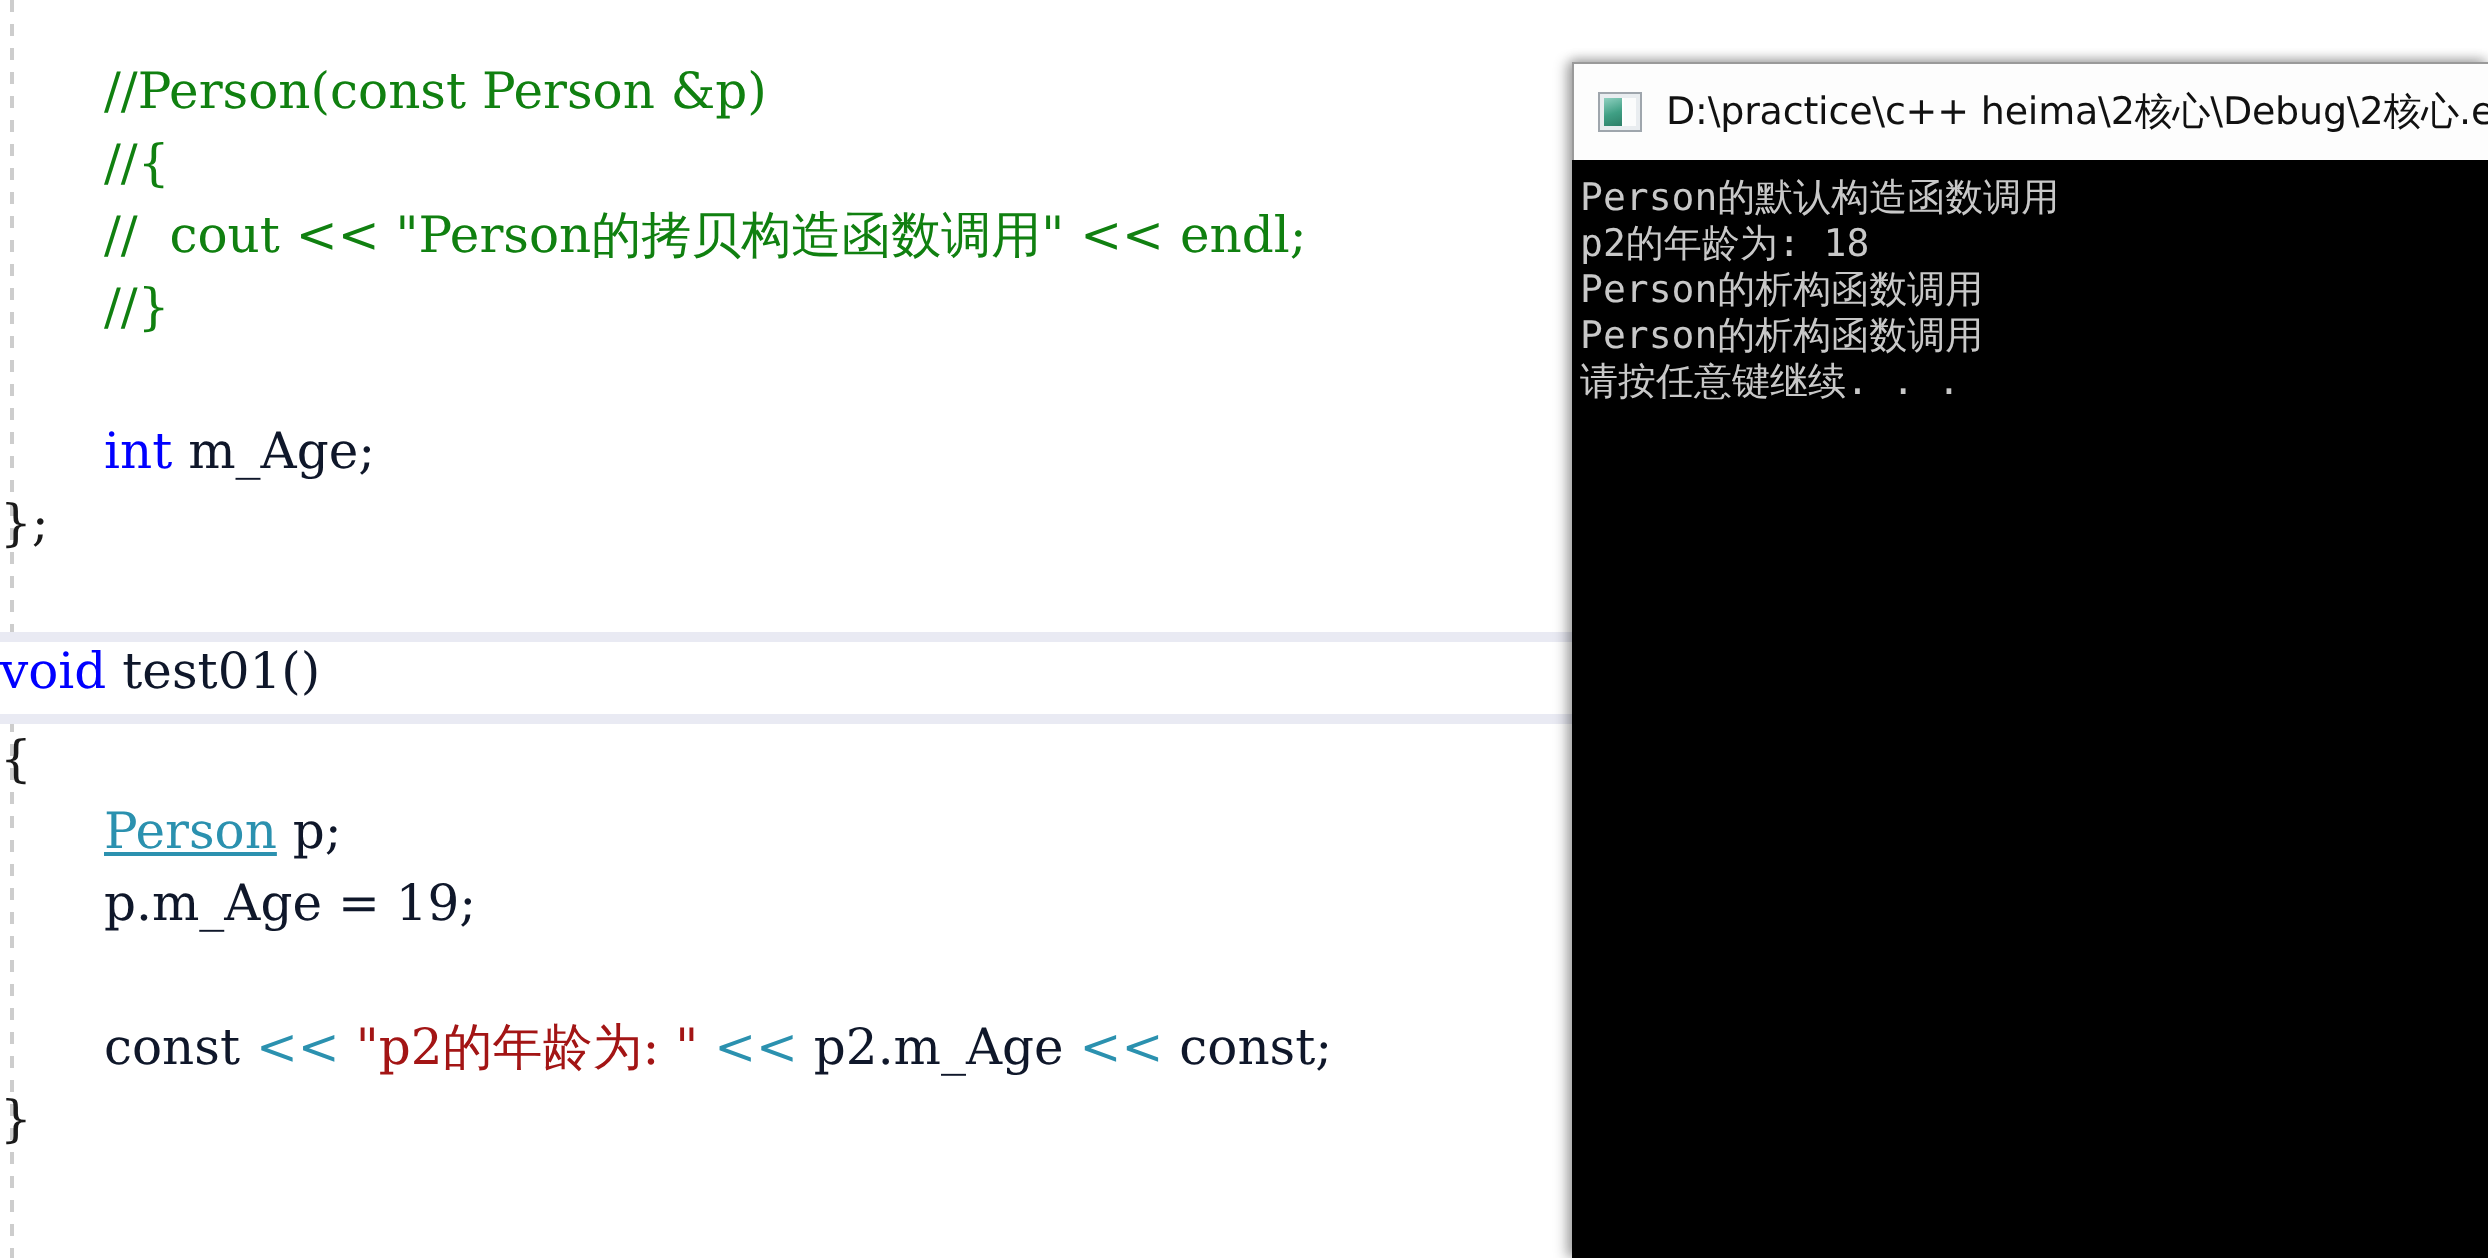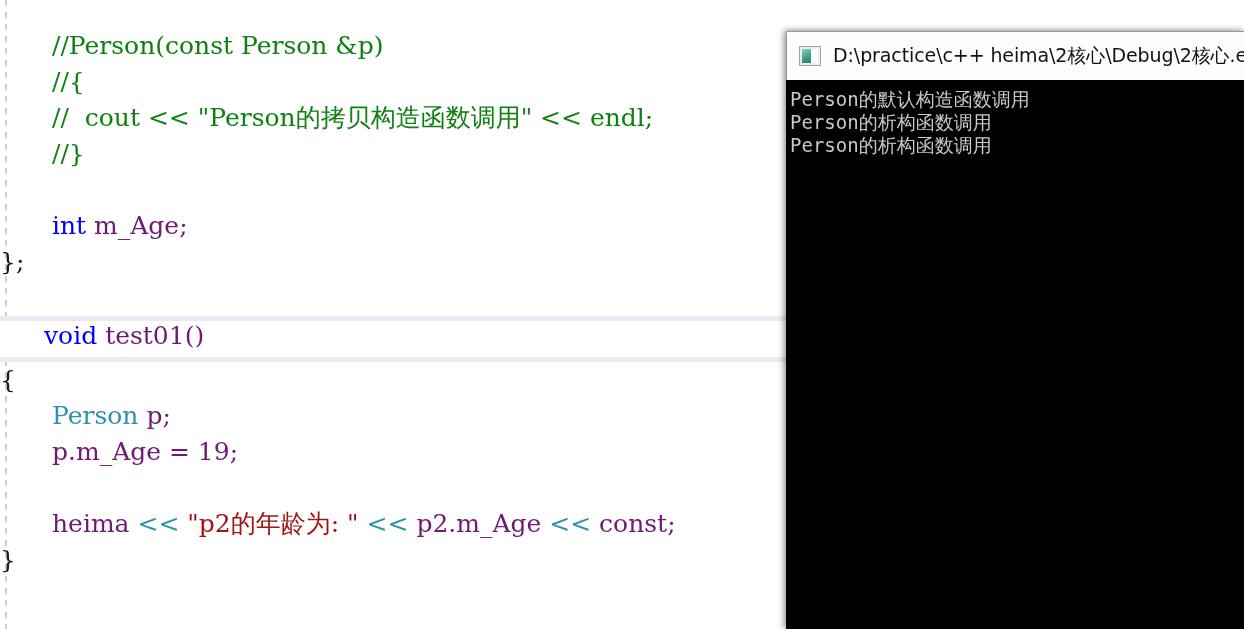--- a/index.html
+++ b/index.html
@@ -53,30 +53,29 @@
   .line .ind1 { padding-left: 52px; display: inline; }
 
   
   .line.current {
     background: #ffffff;
     border-top: 5px solid #e9eaf3;
     border-bottom: 5px solid #e9eaf3;
     height: 36px;
     line-height: 30px;
     box-sizing: content-box;
-    padding-left: 44px;
   }
 
   
   .cm  { color: #108010; }   
   .kw  { color: #0000ff; margin-top: 20px; }   
-  .ty  { color: #2b91af; }   
+  .ty  { color: #2b91af; text-decoration: underline; }   
   .st  { color: #a31515; }   
   .op  { color: #2b91af; }   
-  .pl  { color: #701a75; }   
+  .pl  { color: #0f172a; }   
   .br  { color: #1a1a1a; }   
 
   
   #console-window {
     position: absolute;
     left: 786px; top: 31px;
     width: 458px; height: 598px;
     box-shadow: -3px 0 6px rgba(0,0,0,0.30), 0 -2px 5px rgba(0,0,0,0.18);
     background: #000000;
     overflow: hidden;
@@ -148,31 +147,33 @@
       <div class="line"><span class="ind1"><span class="cm">//}</span></span></div>
       <div class="line"><span class="ind1"><span class="pl"></span></span></div>
       <div class="line"><span class="ind1"><span class="kw">int</span><span class="pl"> m_Age;</span></span></div>
       <div class="line"><span><span class="br">};</span></span></div>
       <div class="line"><span><span class="pl"></span></span></div>
       <div class="line current"><span><span class="kw">void</span><span class="pl"> test01()</span></span></div>
       <div class="line"><span><span class="br">{</span></span></div>
       <div class="line"><span class="ind1"><span class="ty">Person</span><span class="pl"> p;</span></span></div>
       <div class="line"><span class="ind1"><span class="pl">p.m_Age = 19;</span></span></div>
       <div class="line"><span class="ind1"><span class="pl"></span></span></div>
-      <div class="line"><span class="ind1"><span class="pl">heima </span><span class="op">&lt;&lt;</span><span class="pl"> </span><span class="st">"p2的年龄为: "</span><span class="pl"> </span><span class="op">&lt;&lt;</span><span class="pl"> p2.m_Age </span><span class="op">&lt;&lt;</span><span class="pl"> const;</span></span></div>
+      <div class="line"><span class="ind1"><span class="pl">const </span><span class="op">&lt;&lt;</span><span class="pl"> </span><span class="st">"p2的年龄为: "</span><span class="pl"> </span><span class="op">&lt;&lt;</span><span class="pl"> p2.m_Age </span><span class="op">&lt;&lt;</span><span class="pl"> const;</span></span></div>
       <div class="line"><span><span class="br">}</span></span></div>
     </div>
 </div>
 
 <div id="console-window">
   <div id="console-titlebar">
     <span id="console-icon">
       <span class="pane-l"></span>
         <span class="pane-r"></span>
     </span>
     <span id="console-title-text">D:\practice\c++ heima\2核心\Debug\2核心.exe</span>
   </div>
   <div id="console-body">
       <div class="cline">Person的默认构造函数调用</div>
+      <div class="cline">p2的年龄为: 18</div>
       <div class="cline">Person的析构函数调用</div>
       <div class="cline">Person的析构函数调用</div>
+      <div class="cline">请按任意键继续. . .</div>
     </div>
 </div>
 
 </body></html>

